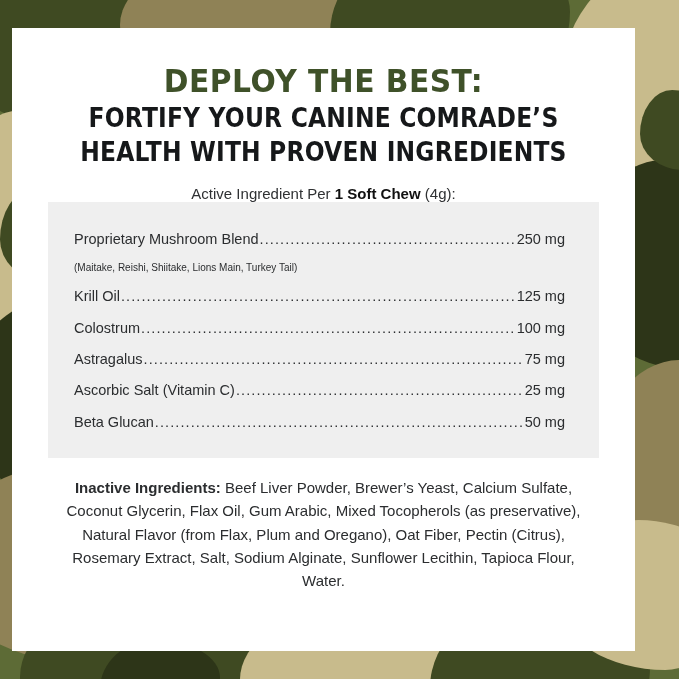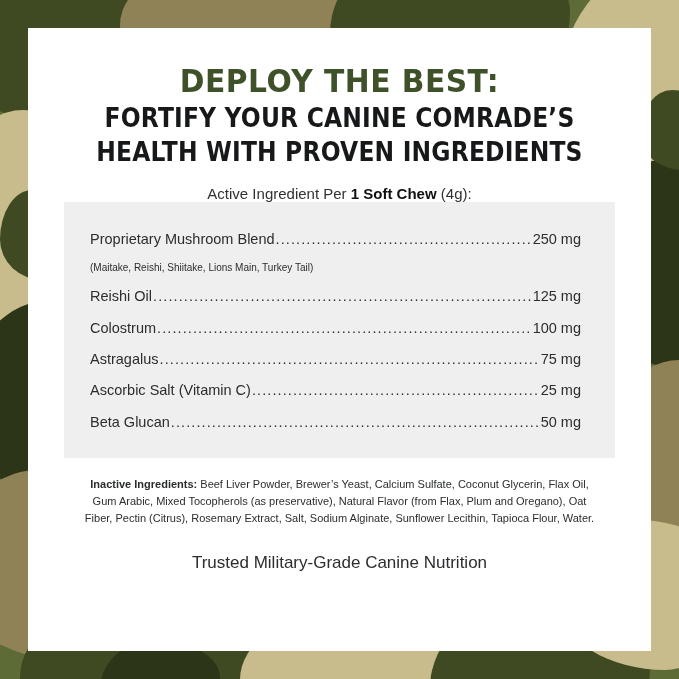--- a/index.html
+++ b/index.html
@@ -24,21 +24,21 @@
     overflow: hidden;
   }
   .blob {
     position: absolute;
     border-radius: 46% 54% 38% 62% / 55% 42% 58% 45%;
   }
 
   
   .card {
     position: absolute;
-    left: 28px;
+    left: 12px;
     top: 28px;
     width: 623px;
     height: 623px;
     background: #ffffff;
     box-sizing: border-box;
     padding: 30px 36px 0 36px;
   }
 
   .headline-1 {
     text-align: center;
@@ -94,21 +94,21 @@
     margin: 0 2px 0 1px;
     letter-spacing: 1.1px;
     font-size: 14.5px;
   }
   .row .amt { white-space: nowrap; }
   .row.note .nm { font-size: 10px; }
 
   
   .inactive {
     margin: 18px 14px 0 14px;
-    font-size: 11px;
+    font-size: 15px;
     line-height: 1.55;
     color: #2b2d2f;
     text-align: center;
   }
   .inactive b { font-weight: bold; }
 
   .footer {
     text-align: center;
     font-size: 17px;
     color: #2b2d2f;
@@ -153,21 +153,21 @@
       <span class="nm">Proprietary Mushroom Blend</span>
       <span class="dots">................................................................................................</span>
       <span class="amt">250 mg</span>
     </div>
 
     <div class="row note">
       <span class="nm">(Maitake, Reishi, Shiitake, Lions Main, Turkey Tail)</span>
     </div>
 
     <div class="row">
-      <span class="nm">Reishi Oil</span>
+      <span class="nm">Krill Oil</span>
       <span class="dots">................................................................................................</span>
       <span class="amt">125 mg</span>
     </div>
 
     <div class="row">
       <span class="nm">Colostrum</span>
       <span class="dots">................................................................................................</span>
       <span class="amt">100 mg</span>
     </div>
 
@@ -188,15 +188,14 @@
       <span class="dots">................................................................................................</span>
       <span class="amt">50 mg</span>
     </div>
 
   </div>
 
   <div class="inactive">
     <b>Inactive Ingredients:</b><span> Beef Liver Powder, Brewer’s Yeast, Calcium Sulfate, Coconut Glycerin, Flax Oil, Gum Arabic, Mixed Tocopherols (as preservative), Natural Flavor (from Flax, Plum and Oregano), Oat Fiber, Pectin (Citrus), Rosemary Extract, Salt, Sodium Alginate, Sunflower Lecithin, Tapioca Flour, Water.</span>
   </div>
 
-  <div class="footer">Trusted Military-Grade Canine Nutrition</div>
 
 </div>
 
 </body></html>

